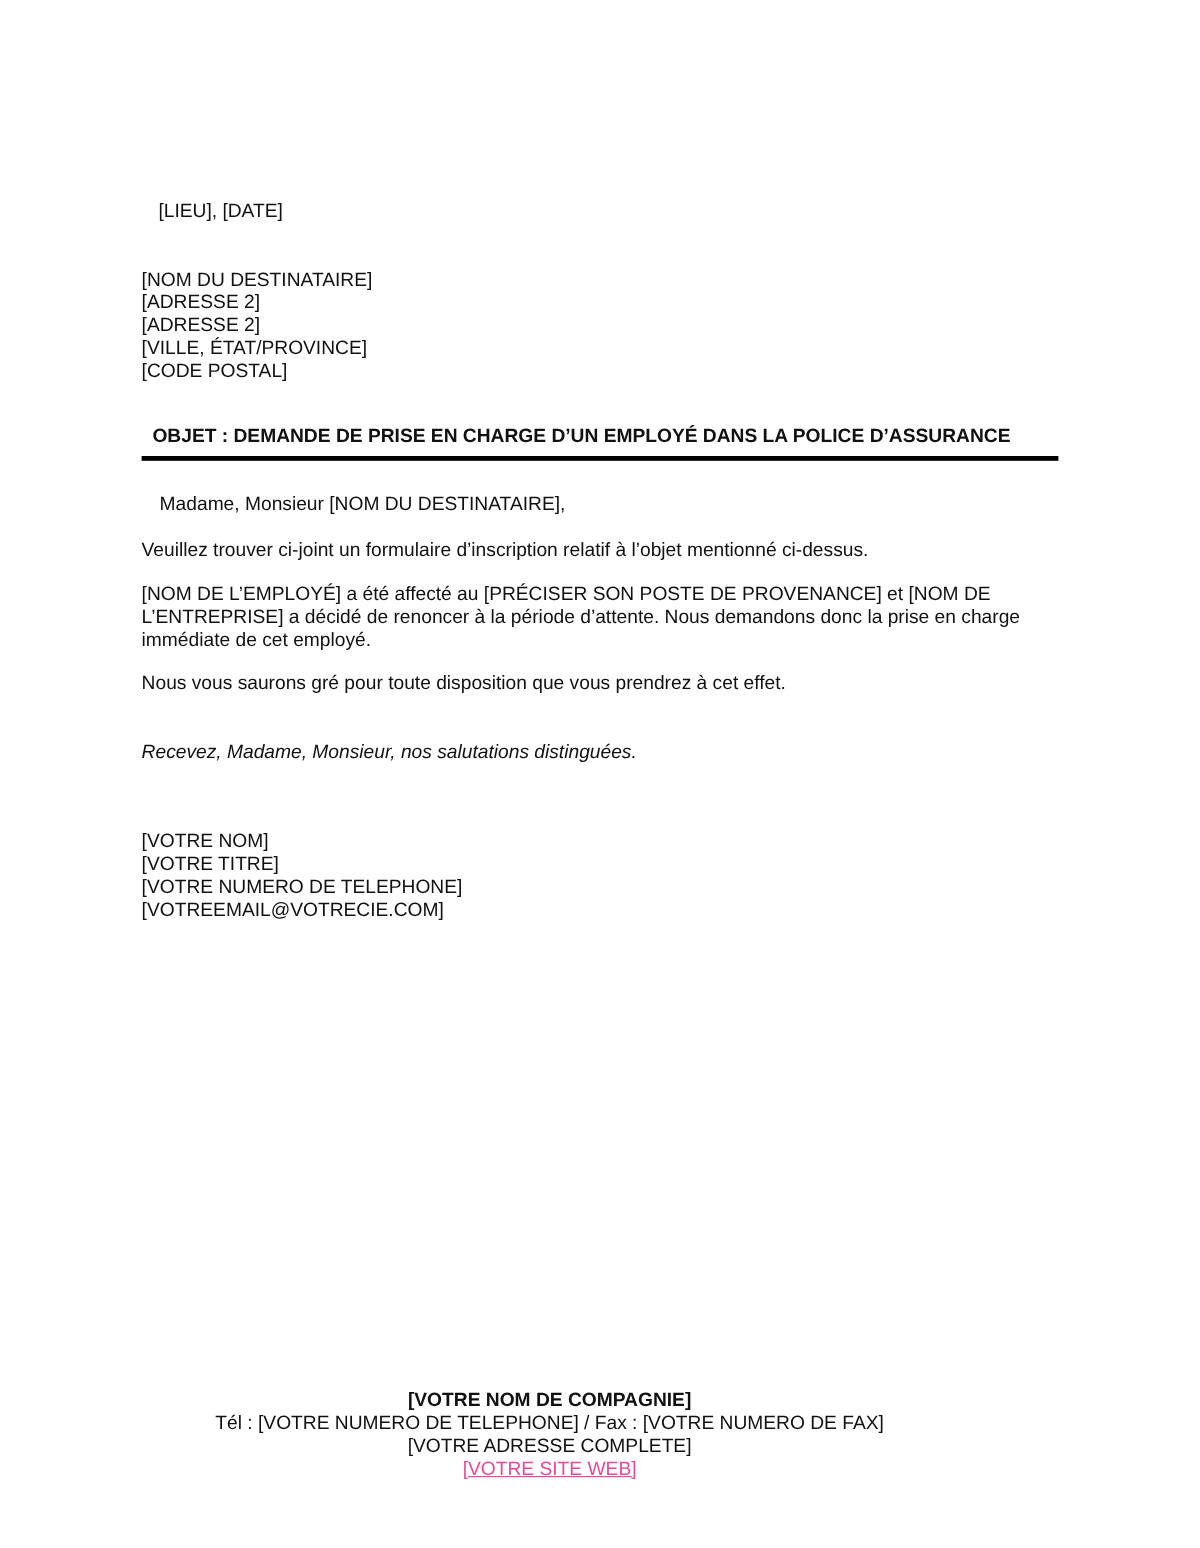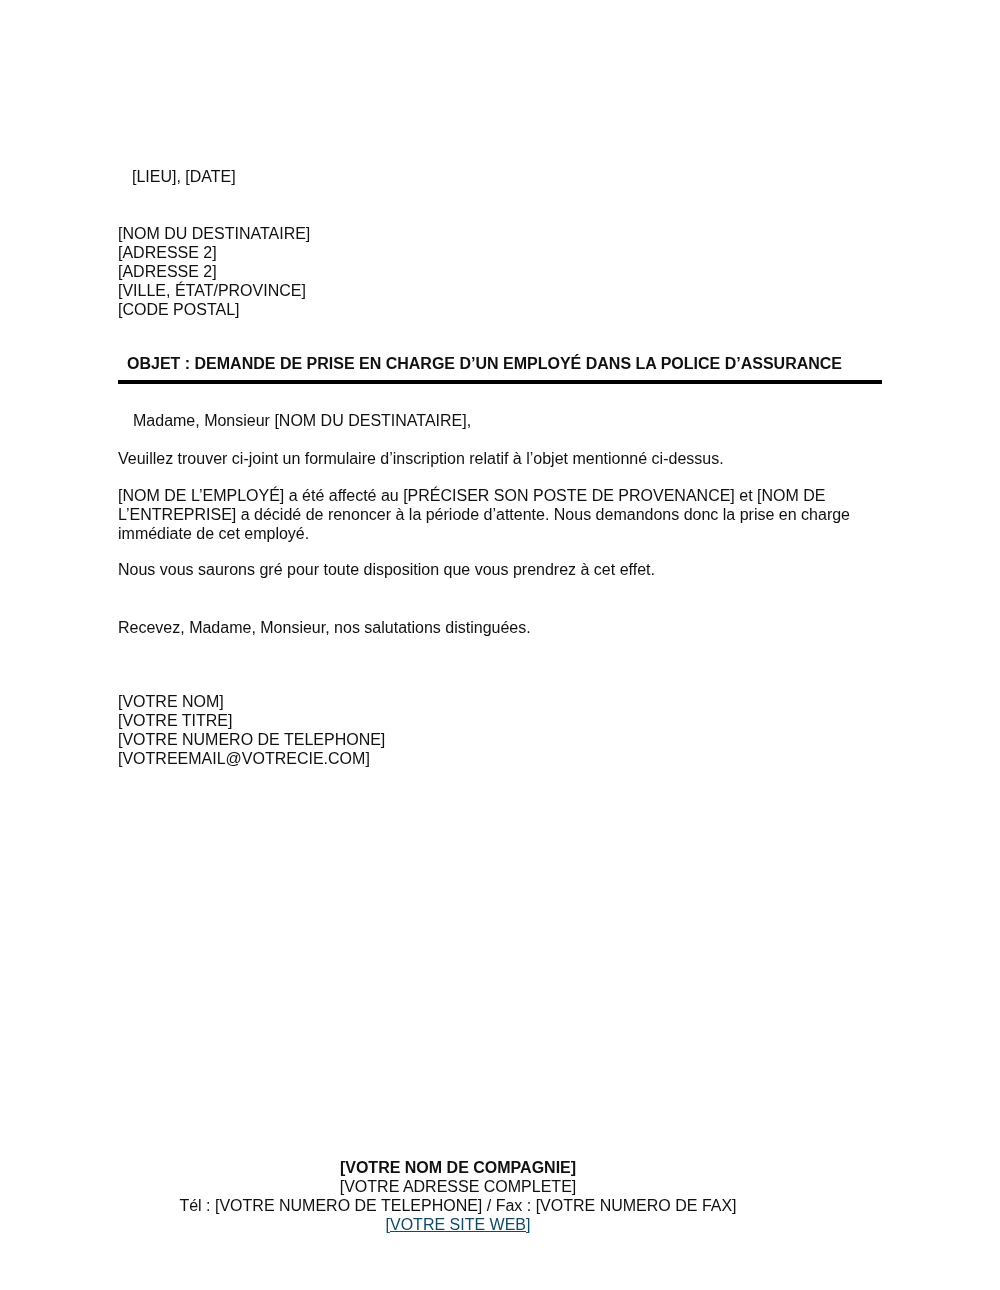--- a/index.html
+++ b/index.html
@@ -5,21 +5,21 @@
   html, body { margin:0; padding:0; background:#ffffff; }
   body { width:1000px; height:1290px; position:relative; font-family:"Liberation Sans", sans-serif; color:#111; font-size:16px; }
   .page { position:absolute; left:0; top:0; width:1000px; height:1290px; }
   .block { position:absolute; left:118px; line-height:19px; }
   .line { display:block; white-space:nowrap; }
   .subject { position:absolute; left:127px; top:355px; font-weight:bold; font-size:16px; white-space:nowrap; }
   .rule { position:absolute; left:118px; top:380px; width:764px; height:4px; background:#000; }
   .para { position:absolute; left:118px; width:764px; line-height:19px; }
   .footer { position:absolute; left:0; width:916px; top:1158px; text-align:center; line-height:19px; }
   .footer .bold { font-weight:bold; }
-  .footer a { color:#0c4a6e; text-decoration:underline; }
+  .footer a { color:#ec4899; text-decoration:underline; }
 </style>
 </head>
 <body>
 
 <div class="page">
 
   <div class="block" style="top:167px;margin-left:14px;">
     <span class="line">[LIEU], [DATE]</span>
   </div>
 
@@ -35,29 +35,29 @@
   <div class="rule"></div>
 
   <div class="para" style="top:411px;margin-left:15px;">Madame, Monsieur [NOM DU DESTINATAIRE],</div>
 
   <div class="para" style="top:486px;">[NOM DE L’EMPLOYÉ] a été affecté au [PRÉCISER SON POSTE DE PROVENANCE] et [NOM DE L’ENTREPRISE] a décidé de renoncer à la période d’attente. Nous demandons donc la prise en charge immédiate de cet employé.</div>
 
   <div class="para" style="top:449px;">Veuillez trouver ci-joint un formulaire d’inscription relatif à l’objet mentionné ci-dessus.</div>
 
   <div class="para" style="top:560px;">Nous vous saurons gré pour toute disposition que vous prendrez à cet effet.</div>
 
-  <div class="para" style="top:618px;">Recevez, Madame, Monsieur, nos salutations distinguées.</div>
+  <div class="para" style="top:618px;font-style:italic;">Recevez, Madame, Monsieur, nos salutations distinguées.</div>
 
   <div class="block" style="top:692px;">
     <span class="line">[VOTRE NOM]</span>
     <span class="line">[VOTRE TITRE]</span>
     <span class="line">[VOTRE NUMERO DE TELEPHONE]</span>
     <span class="line">[VOTREEMAIL@VOTRECIE.COM]</span>
   </div>
 
   <div class="footer">
     <div class="bold">[VOTRE NOM DE COMPAGNIE]</div>
+    <div>Tél : [VOTRE NUMERO DE TELEPHONE] / Fax : [VOTRE NUMERO DE FAX]</div>
     <div>[VOTRE ADRESSE COMPLETE]</div>
-    <div>Tél : [VOTRE NUMERO DE TELEPHONE] / Fax : [VOTRE NUMERO DE FAX]</div>
     <div><a href="#">[VOTRE SITE WEB]</a></div>
   </div>
 
 </div>
 
 </body></html>

